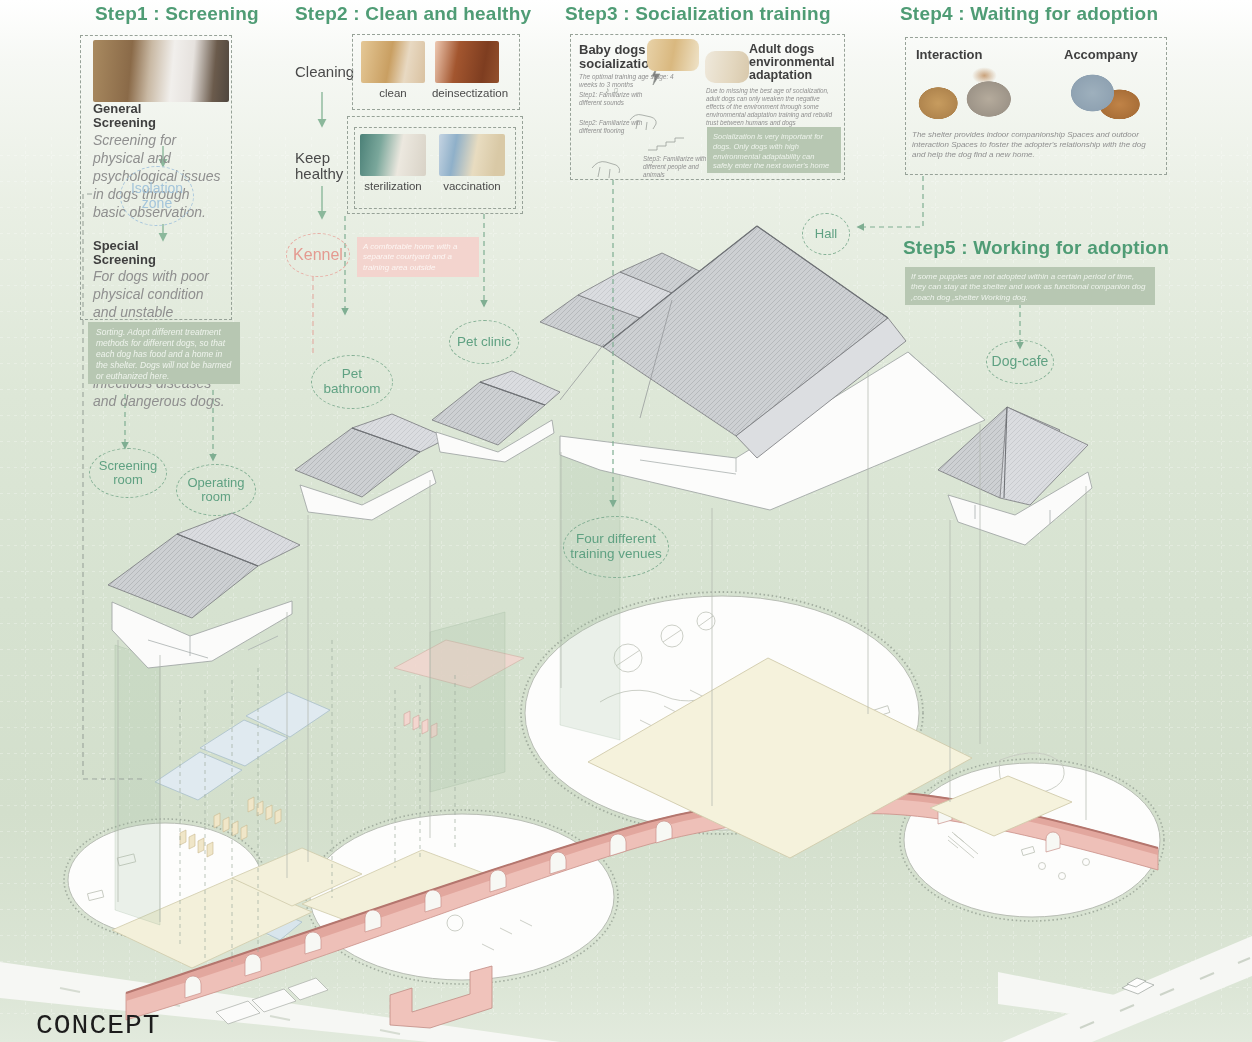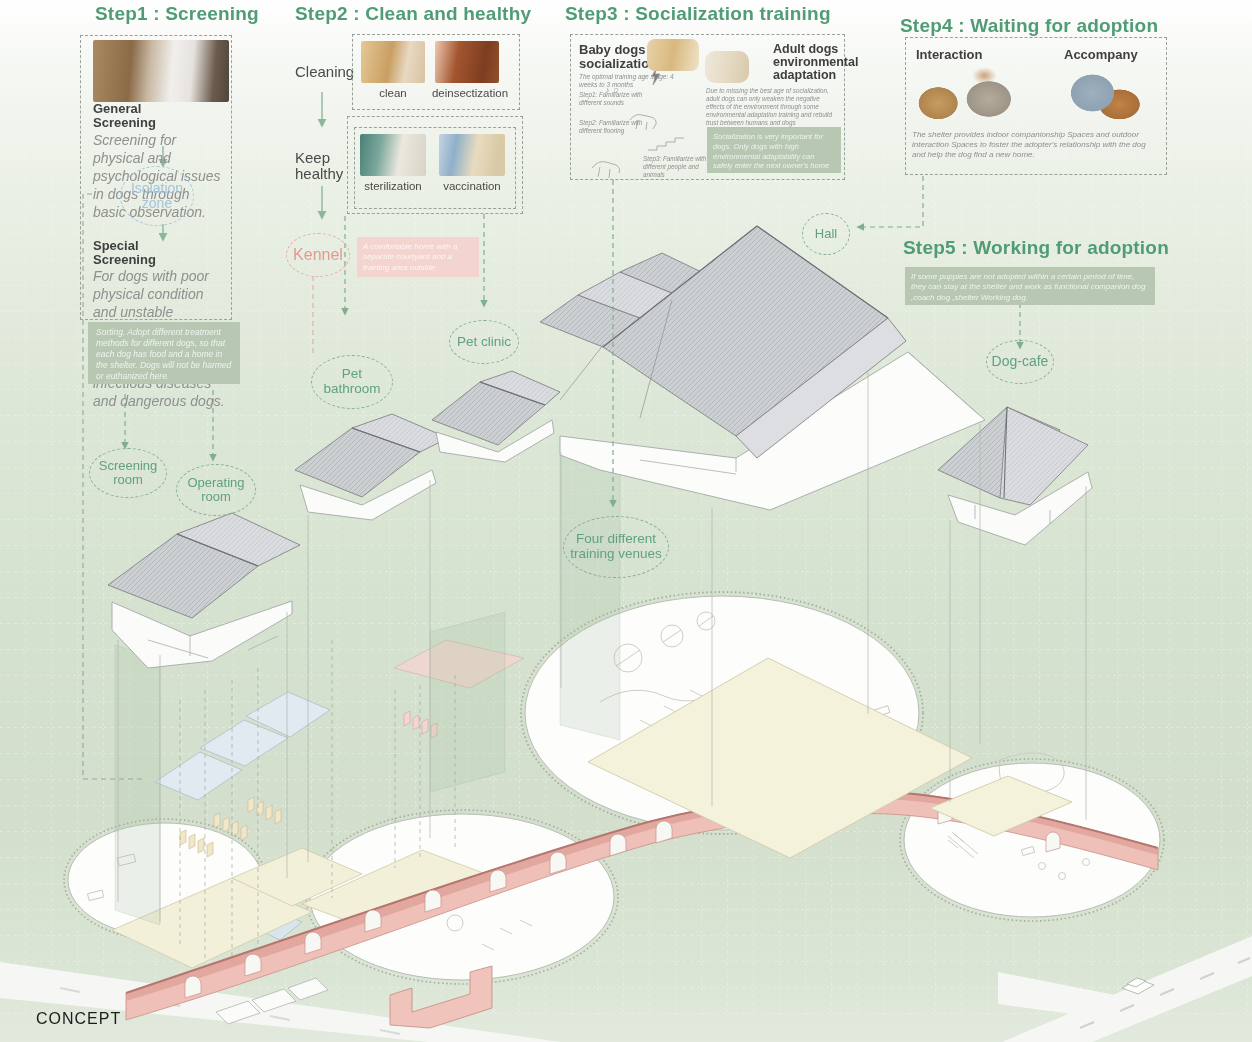--- a/index.html
+++ b/index.html
@@ -313,38 +313,38 @@
 <div class="dash-box" style="left:570px;top:34px;width:273px;height:144px;">
   <div class="abs sub-head pre" style="left:8px;top:8px;">Baby dogs
 socialization</div>
   <div class="photo" style="left:76px;top:4px;width:52px;height:32px;background:linear-gradient(100deg,#e8d2a8 0%,#d9b87f 50%,#efe3c8 100%);border-radius:8px;"></div>
   <div class="abs body-it" style="left:8px;top:38px;width:96px;font-size:6.5px;">The optimal training age stage: 4 weeks to 3 months</div>
   <div class="abs body-it" style="left:8px;top:56px;width:72px;font-size:6.3px;">Step1: Familiarize with different sounds</div>
   <div class="abs body-it" style="left:8px;top:84px;width:72px;font-size:6.3px;">Step2: Familiarize with different flooring</div>
   <div class="abs body-it" style="left:72px;top:120px;width:78px;font-size:6.3px;">Step3: Familiarize with different people and animals</div>
   <div class="abs" style="left:34px;top:50px;color:#9aa09a;font-size:9px;">♪ ♫</div>
   <div class="photo" style="left:134px;top:16px;width:44px;height:32px;background:linear-gradient(100deg,#efe9dc 0%,#e3d7bf 60%,#d8c8ab 100%);border-radius:10px;"></div>
-  <div class="abs sub-head pre" style="left:178px;top:8px;font-size:12.5px;padding-left:24px;">Adult dogs
+  <div class="abs sub-head pre" style="left:178px;top:8px;font-size:12.5px;">Adult dogs
 environmental
 adaptation</div>
   <div class="abs body-it" style="left:135px;top:52px;width:132px;font-size:6.3px;">Due to missing the best age of socialization, adult dogs can only weaken the negative effects of the environment through some environmental adaptation training and rebuild trust between humans and dogs</div>
   <div class="abs note note-green" style="left:136px;top:92px;width:134px;height:46px;font-size:7.5px;">Socialization is very important for dogs. Only dogs with high environmental adaptability can safely enter the next owner's home and adapt to a new life.</div>
 </div>
 <div class="ellipse" style="left:802px;top:213px;width:46px;height:40px;font-size:13px;">Hall</div>
 <div class="ellipse pre" style="left:563px;top:516px;width:104px;height:60px;font-size:13.5px;">Four different
 training venues</div>
 
-<div class="abs step-title" style="left:900px;top:15px;">Step4 : Waiting for adoption</div>
+<div class="abs step-title" style="left:900px;top:3px;">Step4 : Waiting for adoption</div>
 <div class="dash-box" style="left:905px;top:37px;width:260px;height:136px;">
   <div class="abs sub-head" style="left:10px;top:10px;">Interaction</div>
   <div class="abs sub-head" style="left:158px;top:10px;">Accompany</div>
   <div class="photo" style="left:8px;top:28px;width:110px;height:60px;background:radial-gradient(ellipse 30% 45% at 22% 62%, #c79c5f 0%, #b0854e 58%, transparent 60%),radial-gradient(ellipse 34% 50% at 68% 55%, #b5ab9c 0%, #9d9488 58%, transparent 60%),radial-gradient(ellipse 16% 20% at 64% 16%, #c9a27b 0%, transparent 70%);"></div>
   <div class="photo" style="left:150px;top:28px;width:96px;height:60px;background:radial-gradient(ellipse 38% 52% at 38% 45%, #9eb0bd 0%, #8fa2b2 58%, transparent 60%),radial-gradient(ellipse 36% 42% at 66% 64%, #c08347 0%, #a96f38 58%, transparent 60%);"></div>
   <div class="abs body-it" style="left:6px;top:92px;width:248px;font-size:8px;">The shelter provides indoor companionship Spaces and outdoor interaction Spaces to foster the adopter's relationship with the dog and help the dog find a new home.</div>
 </div>
 
 <div class="abs step-title" style="left:903px;top:237px;">Step5 : Working for adoption</div>
 <div class="abs note note-green" style="left:905px;top:267px;width:250px;height:38px;font-size:8px;">If some puppies are not adopted within a certain period of time, they can stay at the shelter and work as functional companion dog ,coach dog ,shelter Working dog.</div>
 <div class="ellipse" style="left:986px;top:340px;width:66px;height:42px;font-size:14px;">Dog-cafe</div>
 
-<div class="abs" style="left:36px;top:1010px;font-size:16px;color:#1c1c1c;letter-spacing:1px;">CONCEPT</div>
+<div class="abs" style="left:36px;top:1010px;font-size:28px;color:#1c1c1c;letter-spacing:1px;font-family:Liberation Mono, monospace;">CONCEPT</div>
 
 </div>
 
 </body></html>

